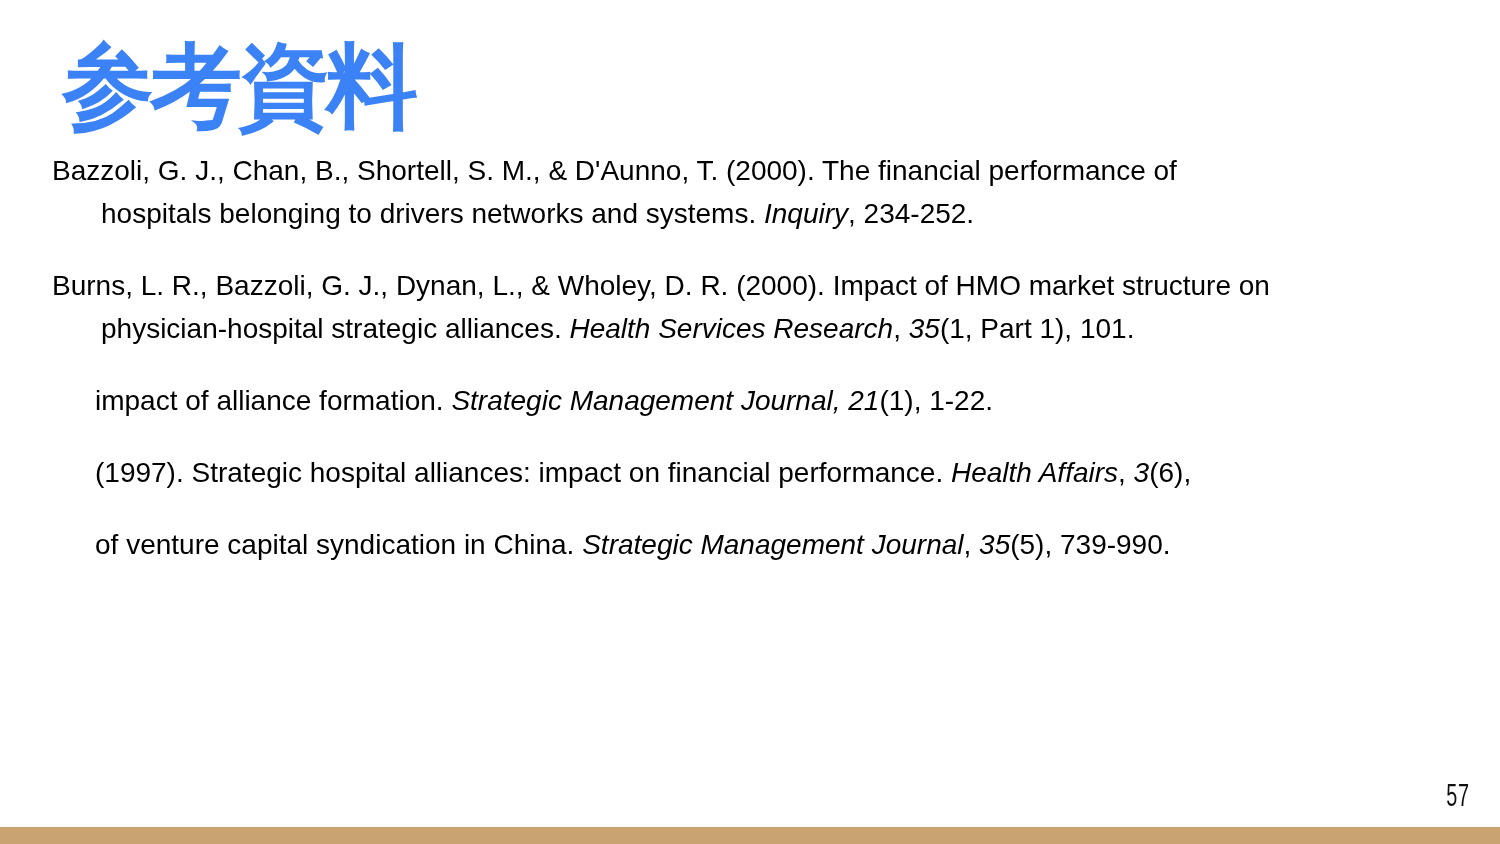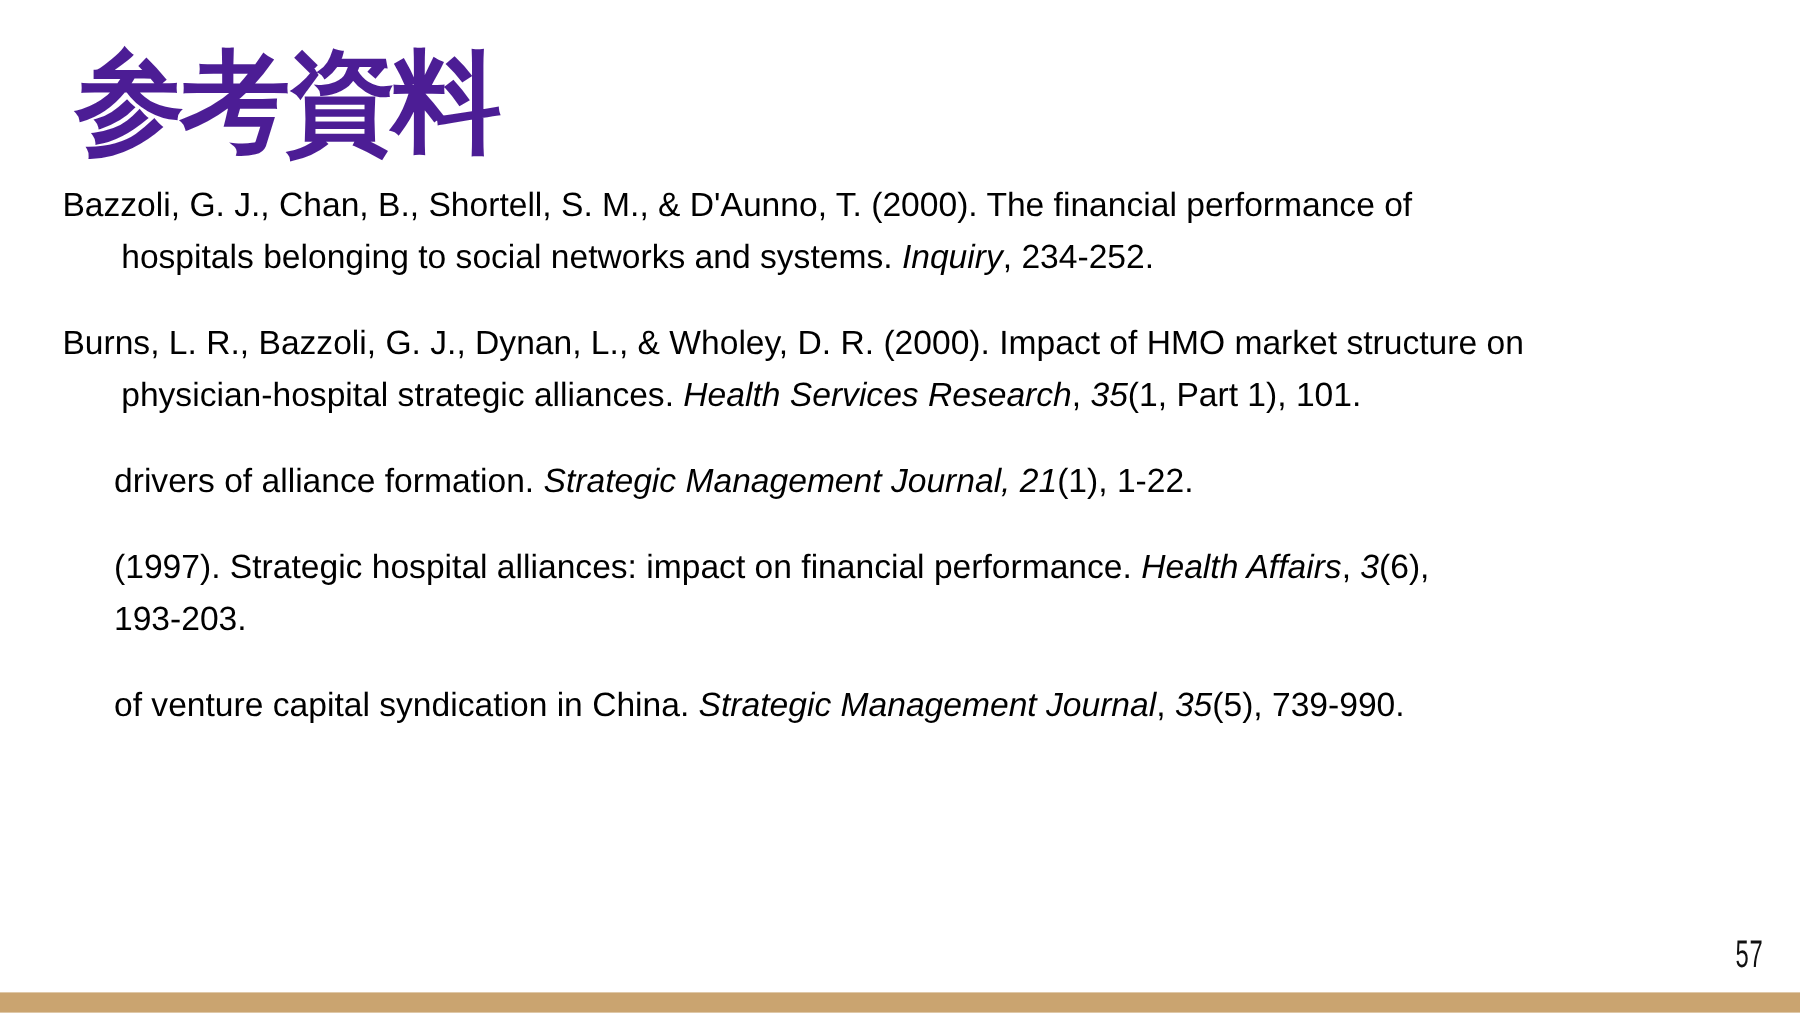--- a/index.html
+++ b/index.html
@@ -21,21 +21,21 @@
   }
 
   .slide-title {
     position: absolute;
     left: 62px;
     top: 36px;
     font-size: 92px;
     line-height: 1.1;
     font-weight: 700;
     letter-spacing: -4px;
-    color: #4c1d95;
+    color: #3b82f6;
     white-space: nowrap;
   }
 
   .references-list {
     position: absolute;
     left: 52px;
     top: 149px;
     width: 1400px;
     font-size: 28px;
     color: #000000;
@@ -79,32 +79,31 @@
 </head>
 <body>
 
 <div class="slide" style="background: rgb(255, 255, 255);">
 
   <h1 class="slide-title">参考資料</h1>
 
   <div class="references-list">
       <div class="reference-item big-indent">
         <div class="reference-line"><span>Bazzoli, G. J., Chan, B., Shortell, S. M., &amp; D'Aunno, T. (2000). The financial performance of</span></div>
-        <div class="reference-line indent"><span>hospitals belonging to social networks and systems. </span><span class="it">Inquiry</span><span>, 234-252.</span></div>
+        <div class="reference-line indent"><span>hospitals belonging to drivers networks and systems. </span><span class="it">Inquiry</span><span>, 234-252.</span></div>
       </div>
       <div class="reference-item big-indent">
         <div class="reference-line"><span>Burns, L. R., Bazzoli, G. J., Dynan, L., &amp; Wholey, D. R. (2000). Impact of HMO market structure on</span></div>
         <div class="reference-line indent"><span>physician-hospital strategic alliances. </span><span class="it">Health Services Research</span><span>, </span><span class="it">35</span><span>(1, Part 1), 101.</span></div>
       </div>
       <div class="reference-item">
-        <div class="reference-line indent"><span>drivers of alliance formation. </span><span class="it">Strategic Management Journal, 21</span><span>(1), 1-22.</span></div>
+        <div class="reference-line indent"><span>impact of alliance formation. </span><span class="it">Strategic Management Journal, 21</span><span>(1), 1-22.</span></div>
       </div>
       <div class="reference-item">
         <div class="reference-line indent"><span>(1997). Strategic hospital alliances: impact on financial performance. </span><span class="it">Health Affairs</span><span>, </span><span class="it">3</span><span>(6),</span></div>
-        <div class="reference-line indent"><span>193-203.</span></div>
       </div>
       <div class="reference-item">
         <div class="reference-line indent"><span>of venture capital syndication in China. </span><span class="it">Strategic Management Journal</span><span>, </span><span class="it">35</span><span>(5), 739-990.</span></div>
       </div>
     </div>
 
   <div class="page-number">57</div>
 
   <div class="footer-accent-bar" style="background: rgb(202, 164, 112);"></div>
 

